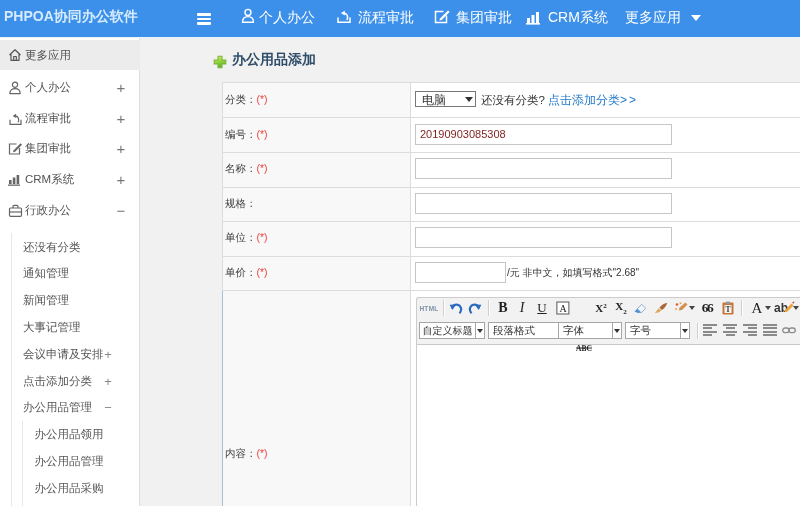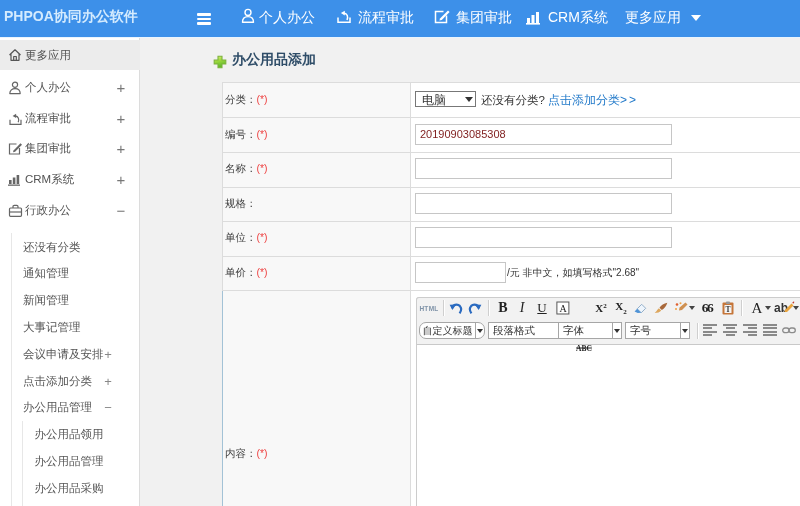--- a/index.html
+++ b/index.html
@@ -238,21 +238,21 @@
   <div class="tsep" style="left:741px"></div>
   <div class="tb" style="left:757px;top:308px;font-family:'Liberation Serif',serif;font-size:15px;color:#222;">A</div>
   <div class="abs" style="left:765px;top:306px;width:0;height:0;border:3px solid transparent;border-top:4px solid #444;"></div>
   <div class="tb" style="left:781px;top:308px;font-size:12px;font-weight:bold;color:#333;">ab</div>
   <svg class="abs" style="left:783px;top:300px" width="12" height="12" viewBox="0 0 12 12">
       <path d="M2 10 L8.5 3.5 L10.5 5.5 L4 12 L1.5 12 Z" fill="#e8a33c"></path>
       <path d="M9.2 2.8 L10.3 1.7 C10.8 1.2 11.6 1.9 11.2 2.5 L10.2 3.7 Z" fill="#c0392b"></path>
     </svg>
   <div class="abs" style="left:793px;top:306px;width:0;height:0;border:3px solid transparent;border-top:4px solid #444;"></div>
 
-  <div class="dd" style="left:419px;width:66px;border-radius:7px;">
+  <div class="dd" style="left:419px;width:66px;">
       <span class="ddt" style="left:2.5px;font-size:10px;">自定义标题</span>
       <span class="dda"></span>
     </div>
   <div class="dd" style="left:488px;width:88px;">
       <span class="ddt">段落格式</span>
       <span class="dda"></span>
     </div>
   <div class="dd" style="left:558px;width:64px;">
       <span class="ddt">字体</span>
       <span class="dda"></span>

